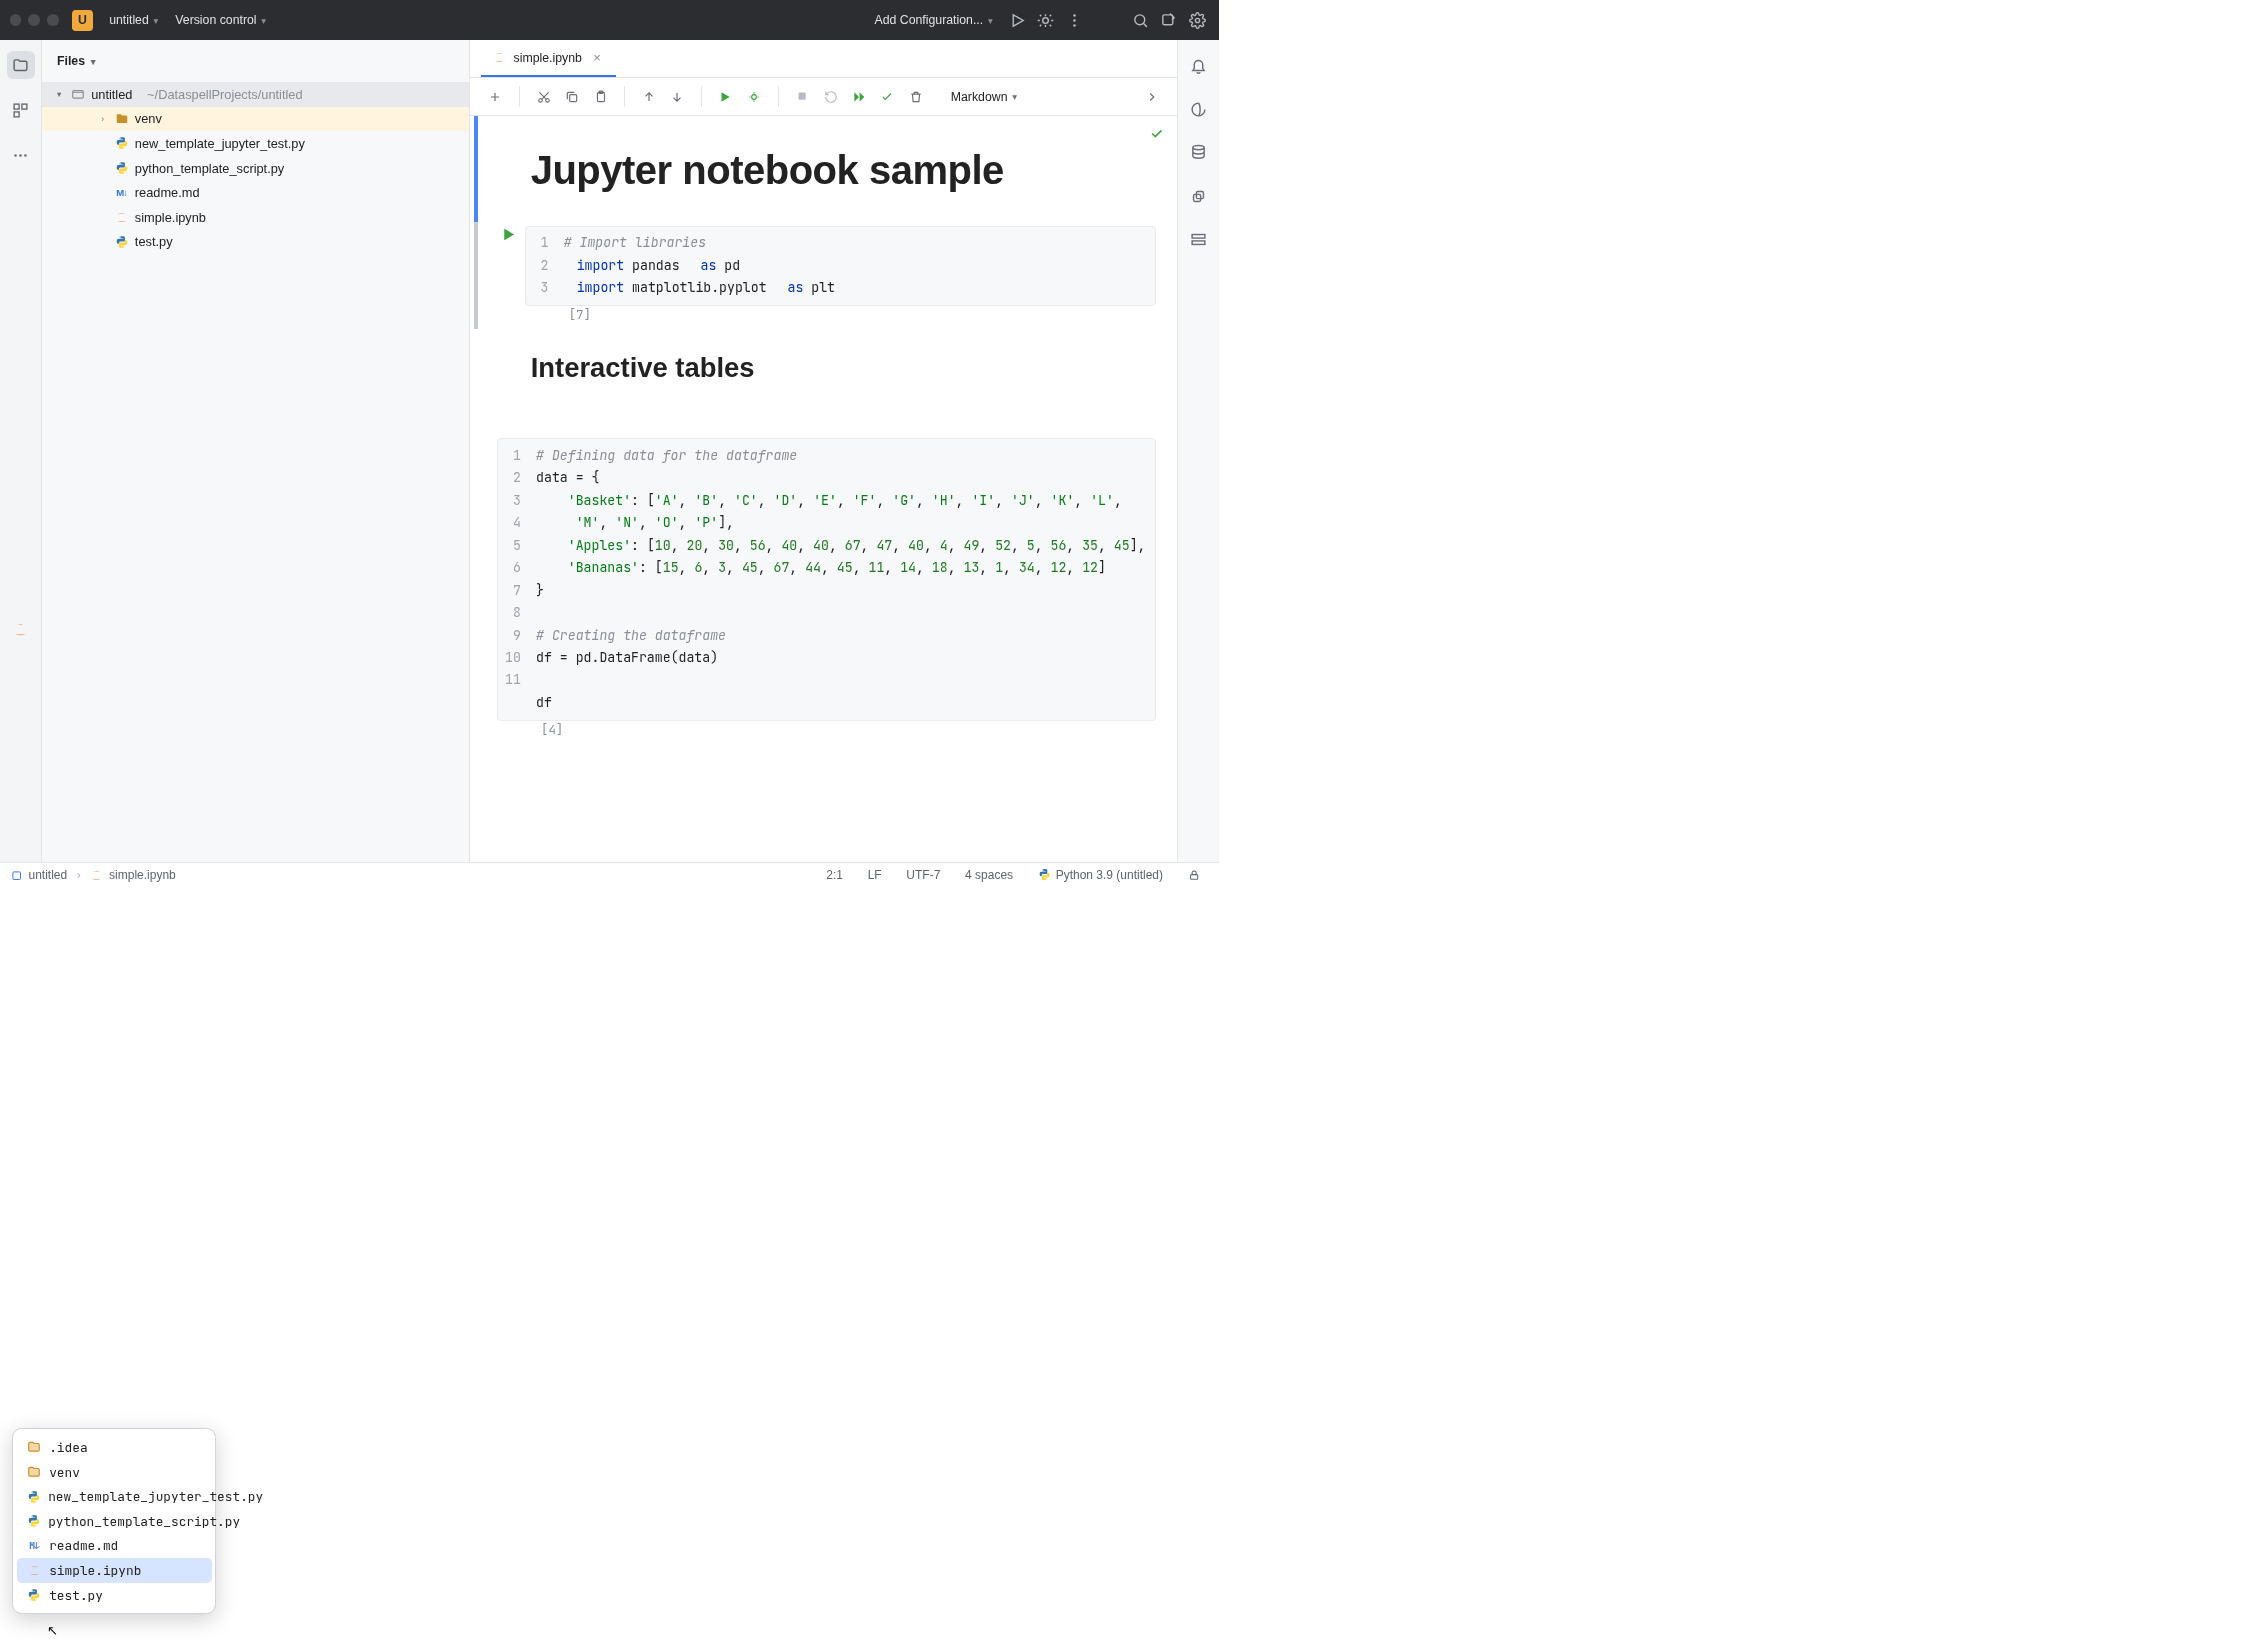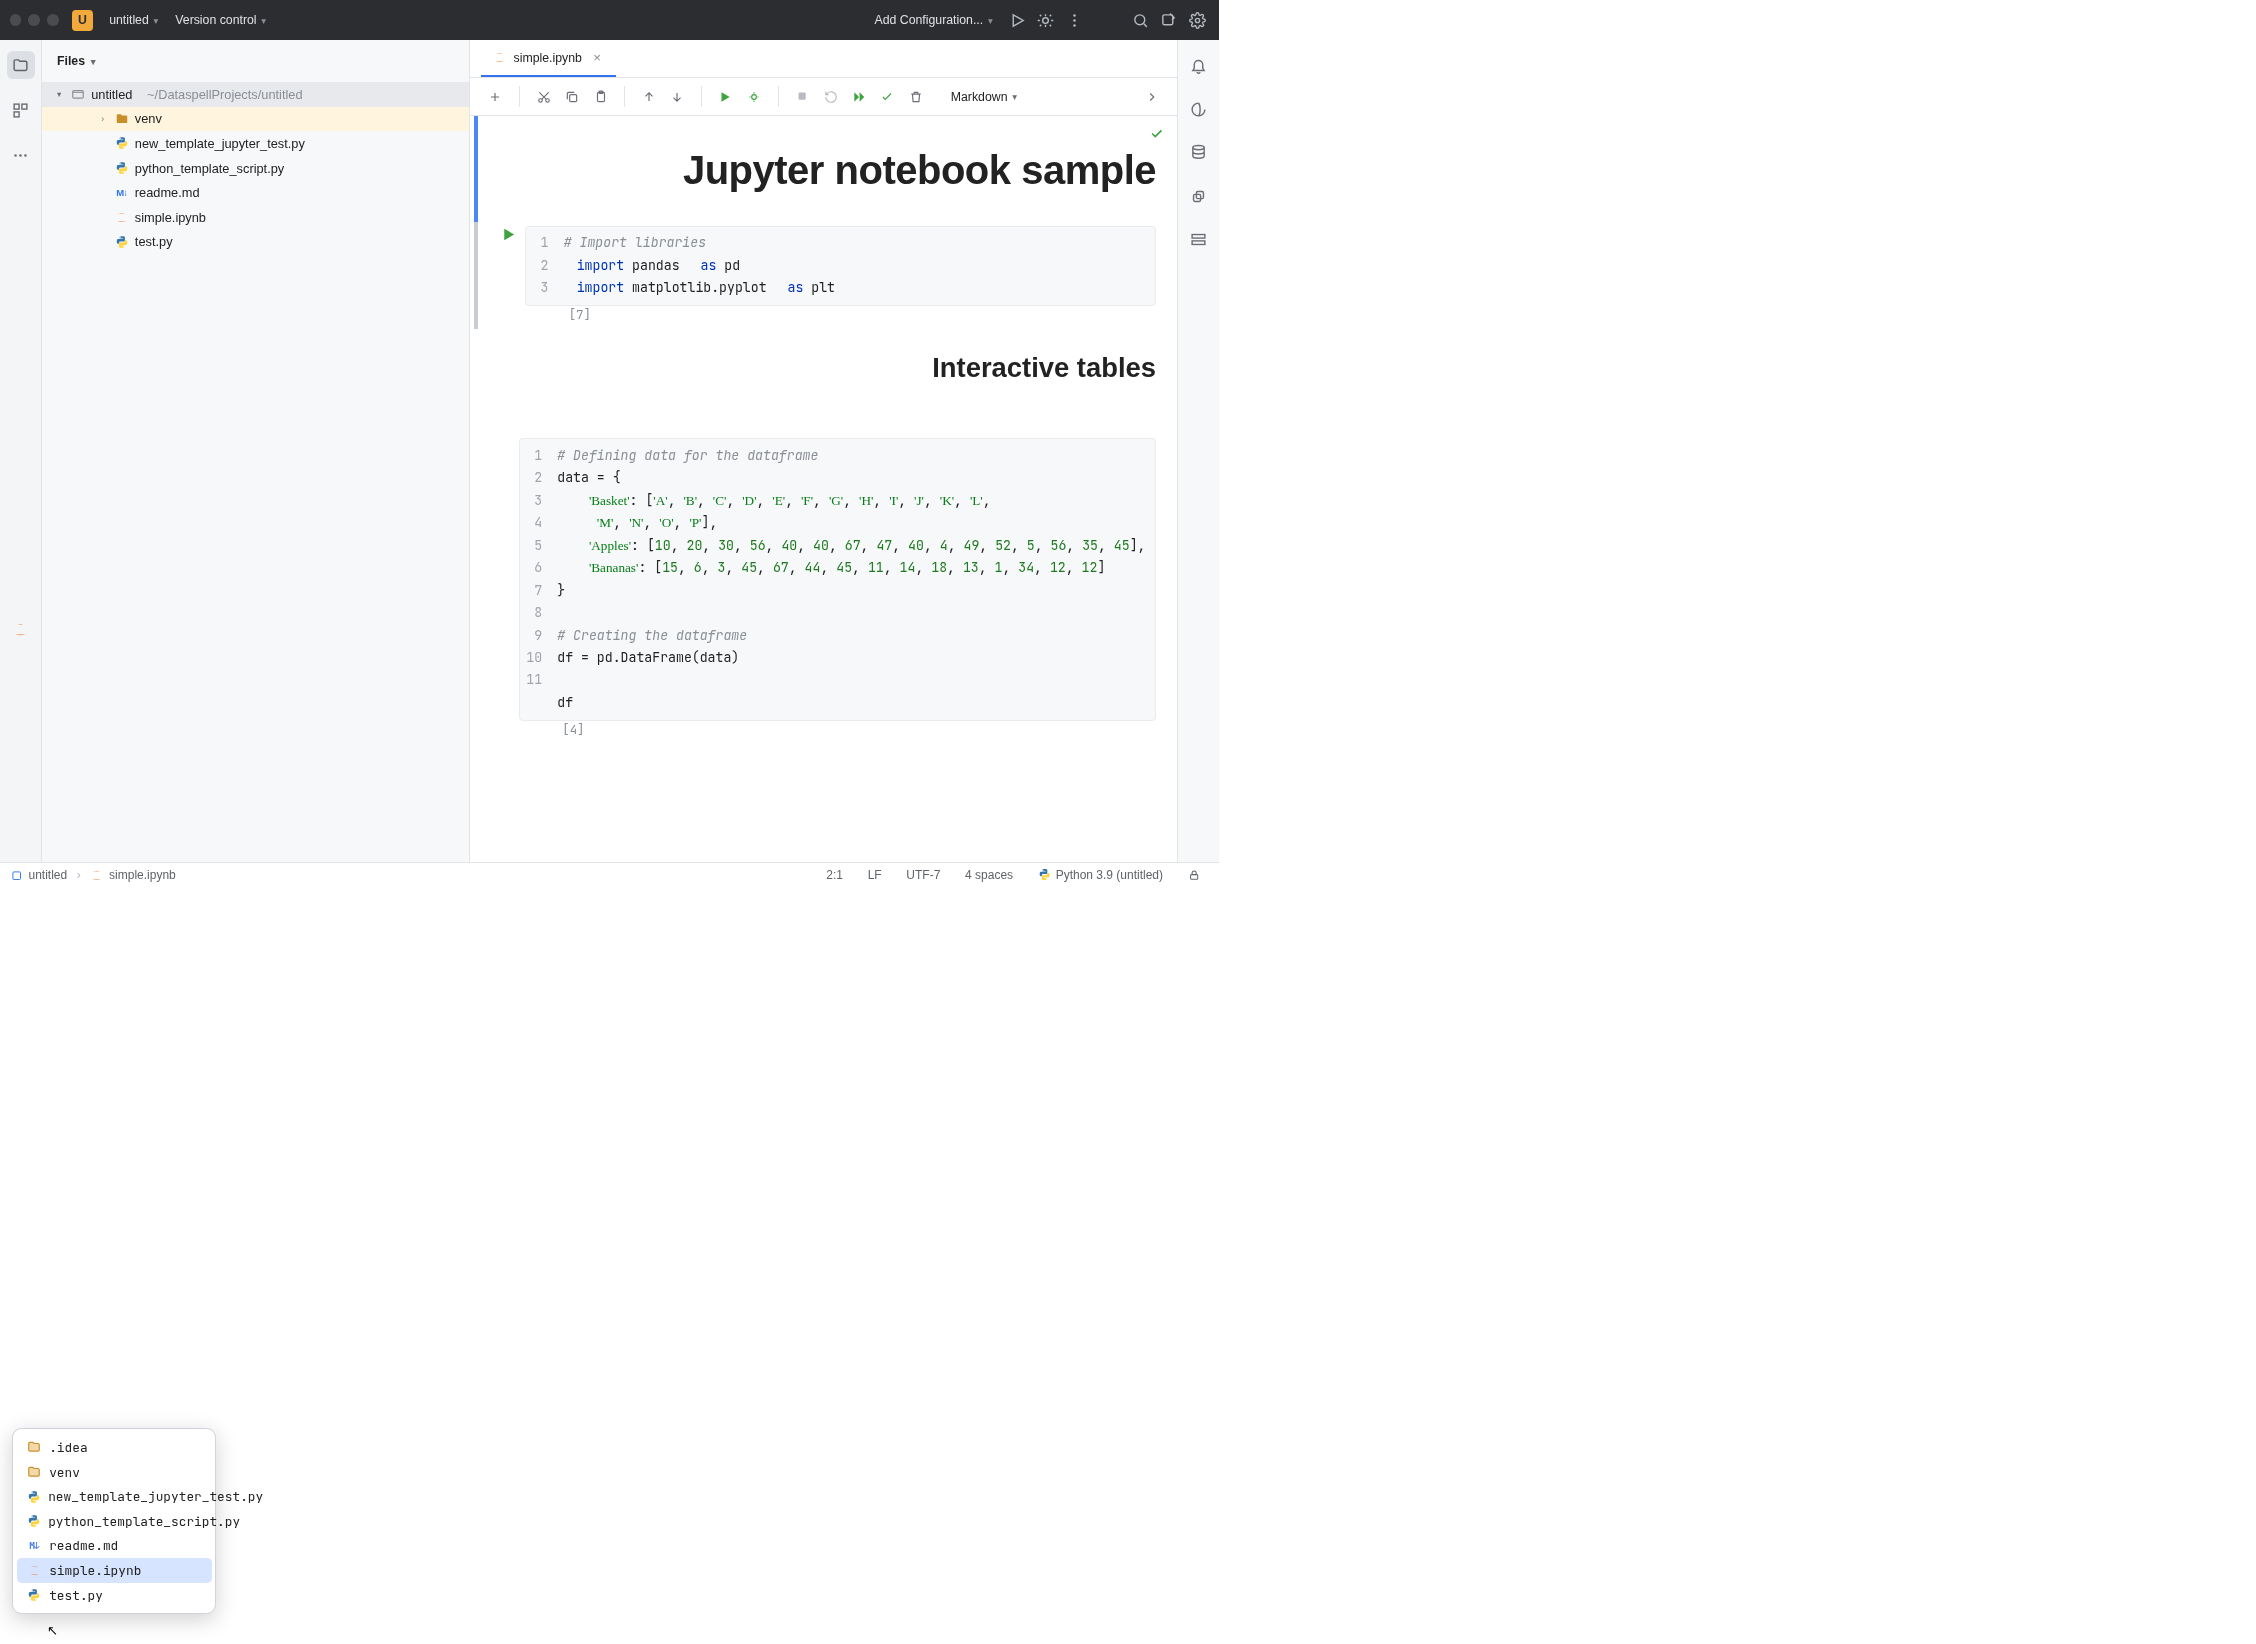--- a/index.html
+++ b/index.html
@@ -53,32 +53,32 @@
 .nb-toolbar .sep { width: 0.9px; height: 21px; background: #e3e4e6; margin: 0 7.6px; }
 .nb-toolbar .dd { margin-left: 11.4px; display: flex; align-items: center; gap: 4.7px; padding: 3.8px 7.6px; cursor: pointer; color: #222; }
 .nb-spacer { flex: 1; }
 
 .nb-body { flex: 1; overflow: auto; position: relative; padding-bottom: 28px; }
 .nb-check { position: absolute; top: 9.5px; right: 13.2px; color: #3fa33f; }
 
 .cell { display: flex; }
 .cell-gutter { width: 55px; display: flex; flex-direction: column; align-items: center; padding-top: 3.8px; }
 .cell-play { color: #3fa33f; width: 17px; height: 17px; margin-top: 3.8px; }
-.cell-content { flex: 1; padding: 11.4px 21px 11.4px 5.7px; text-align: right; }
+.cell-content { flex: 1; padding: 11.4px 21px 11.4px 5.7px; }
 .md h1 { font-size: 40px; font-weight: 700; margin: 21px 0 17px 0; letter-spacing: -0.5px; }
 .md h2 { font-size: 27.4px; font-weight: 700; margin: 11.4px 0 11.4px 0; }
 .md p { font-size: 15px; line-height: 1.45; color: #222; }
 
 .code-cell { background: #f7f8fa; border: 0.9px solid #e9ebee; border-radius: 3.8px; display: flex; font-family: "JetBrains Mono", Menlo, monospace; font-size: 13.2px; line-height: 1.7; }
 .cc-ln { width: 32px; text-align: right; color: #a0a4ab; padding: 5.7px 9.5px 5.7px 0; user-select: none; }
 .cc-body { flex: 1; padding: 5.7px 9.5px 5.7px 5.7px; white-space: pre; overflow-x: auto; }
 .cc-body .c { color: #8a8e95; font-style: italic; }
 .cc-body .k { color: #0033b3; margin-left: 13px; }
 .cc-body .n { color: #1f7a1f; }
-.cc-body .s { color: #067d17; font-family: Liberation Serif, serif; }
+.cc-body .s { color: #067d17; }
 .cc-exec { color: #8a8e95; font-family: "JetBrains Mono", Menlo, monospace; padding: 0 0 5.7px 5.7px; }
 .code-wrap { margin: 3.8px 21px 0 0; }
 .code-cell-outer { display: flex; }
 .code-left { width: 55px; display: flex; justify-content: flex-end; padding-right: 7.6px; }
 .code-right { flex: 1; }
 
 
 .rightrail { width: 42px; background: #f7f8fa; border-left: 0.9px solid #e3e4e6; display: flex; flex-direction: column; align-items: center; padding-top: 13.2px; gap: 19px; }
 .rightrail .rbtn { width: 24.6px; height: 24.6px; display: flex; align-items: center; justify-content: center; color: #6b6e76; cursor: pointer; }
 

